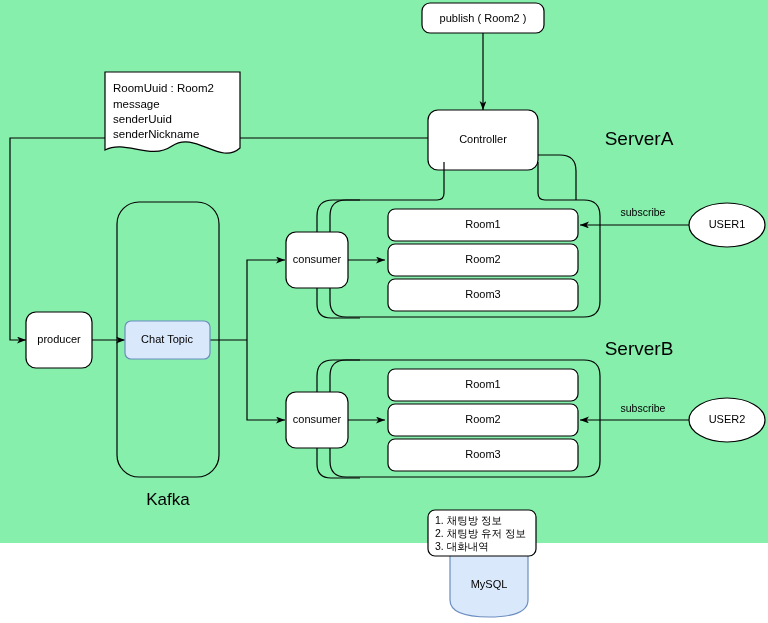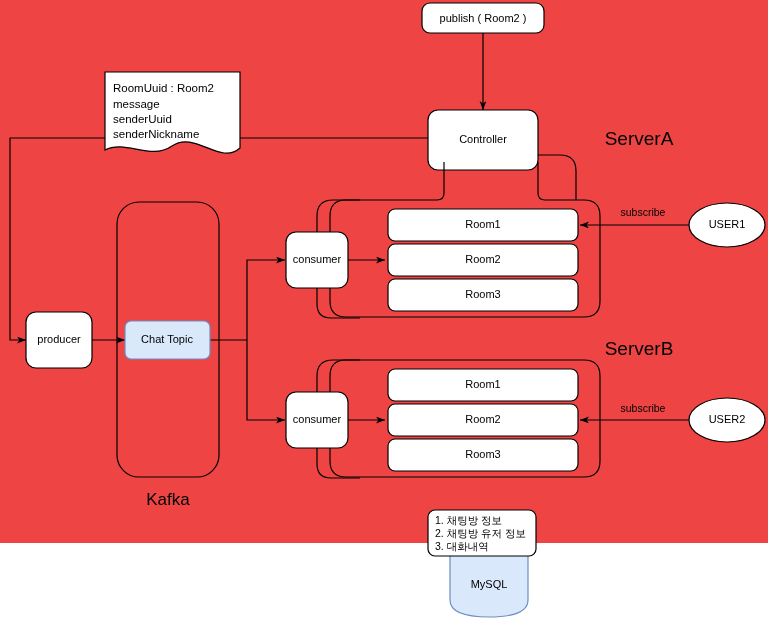--- a/index.html
+++ b/index.html
@@ -10,21 +10,21 @@
   body {
     width: 768px;
     height: 623px;
     overflow: hidden;
     font-family: "Liberation Sans", sans-serif;
   }
   #diagram-root {
     position: relative;
     width: 768px;
     height: 543px;
-    background: #ef4444;
+    background: #86efac;
   }
   svg.canvas {
     position: absolute;
     top: 0;
     left: 0;
     width: 768px;
     height: 623px;
   }
   .shape-stroke {
     fill: #ffffff;

